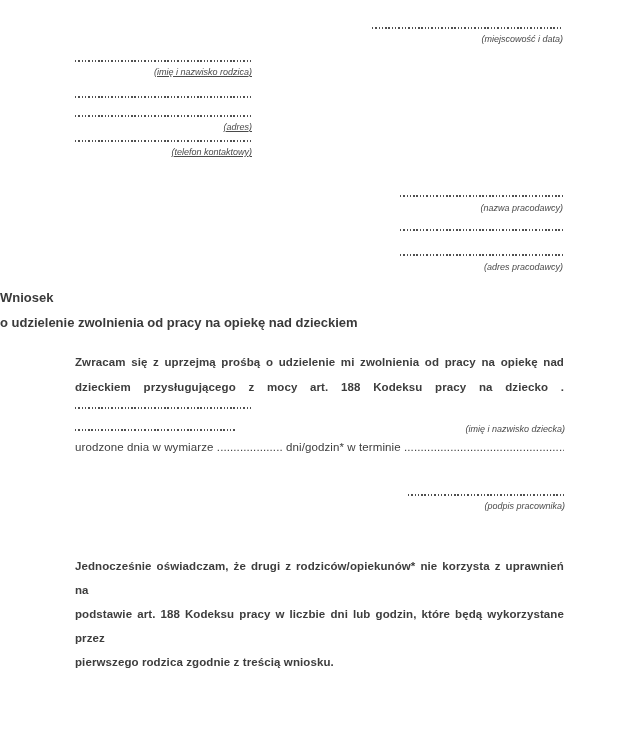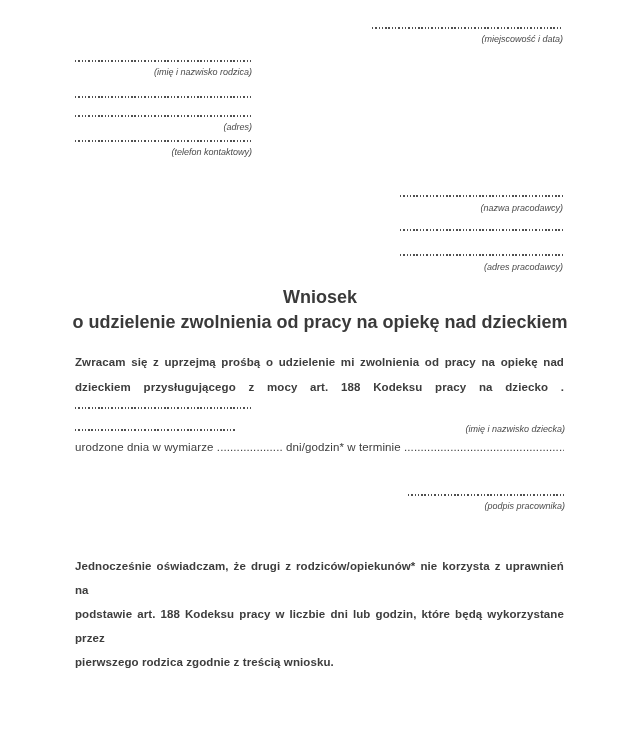--- a/index.html
+++ b/index.html
@@ -41,21 +41,21 @@
     width: 191px;
   }
   .place-date-block .label { margin-top: 4px; }
 
   .parent-block {
     position: absolute;
     left: 75px;
     top: 60px;
     width: 177px;
   }
-  .parent-block .label { margin-top: 4px; }
+  .parent-block .label { margin-top: 4px; text-decoration: underline; }
   .parent-block .dotline + .dotline,
   .parent-block .gap17 { margin-top: 17px; }
   .parent-block .gap23 { margin-top: 23px; }
   .parent-block .gap6  { margin-top: 6px; }
 
   .employer-block {
     position: absolute;
     left: 400px;
     top: 168px;
     width: 163px;
@@ -64,23 +64,23 @@
   .employer-block .label { margin-top: 5px; }
   .employer-block .gap14 { margin-top: 14px; }
   .employer-block .gap23 { margin-top: 23px; }
 
   
   .title-block {
     position: absolute;
     left: 0;
     top: 285px;
     width: 100%;
-    text-align: center;
+    text-align: left;
     font-weight: bold;
-    font-size: 18px;
+    font-size: 13px;
     line-height: 25px;
     color: #3a3a3a;
   }
 
   
   .para {
     position: absolute;
     left: 75px;
     width: 489px;
     font-size: 11.5px;

